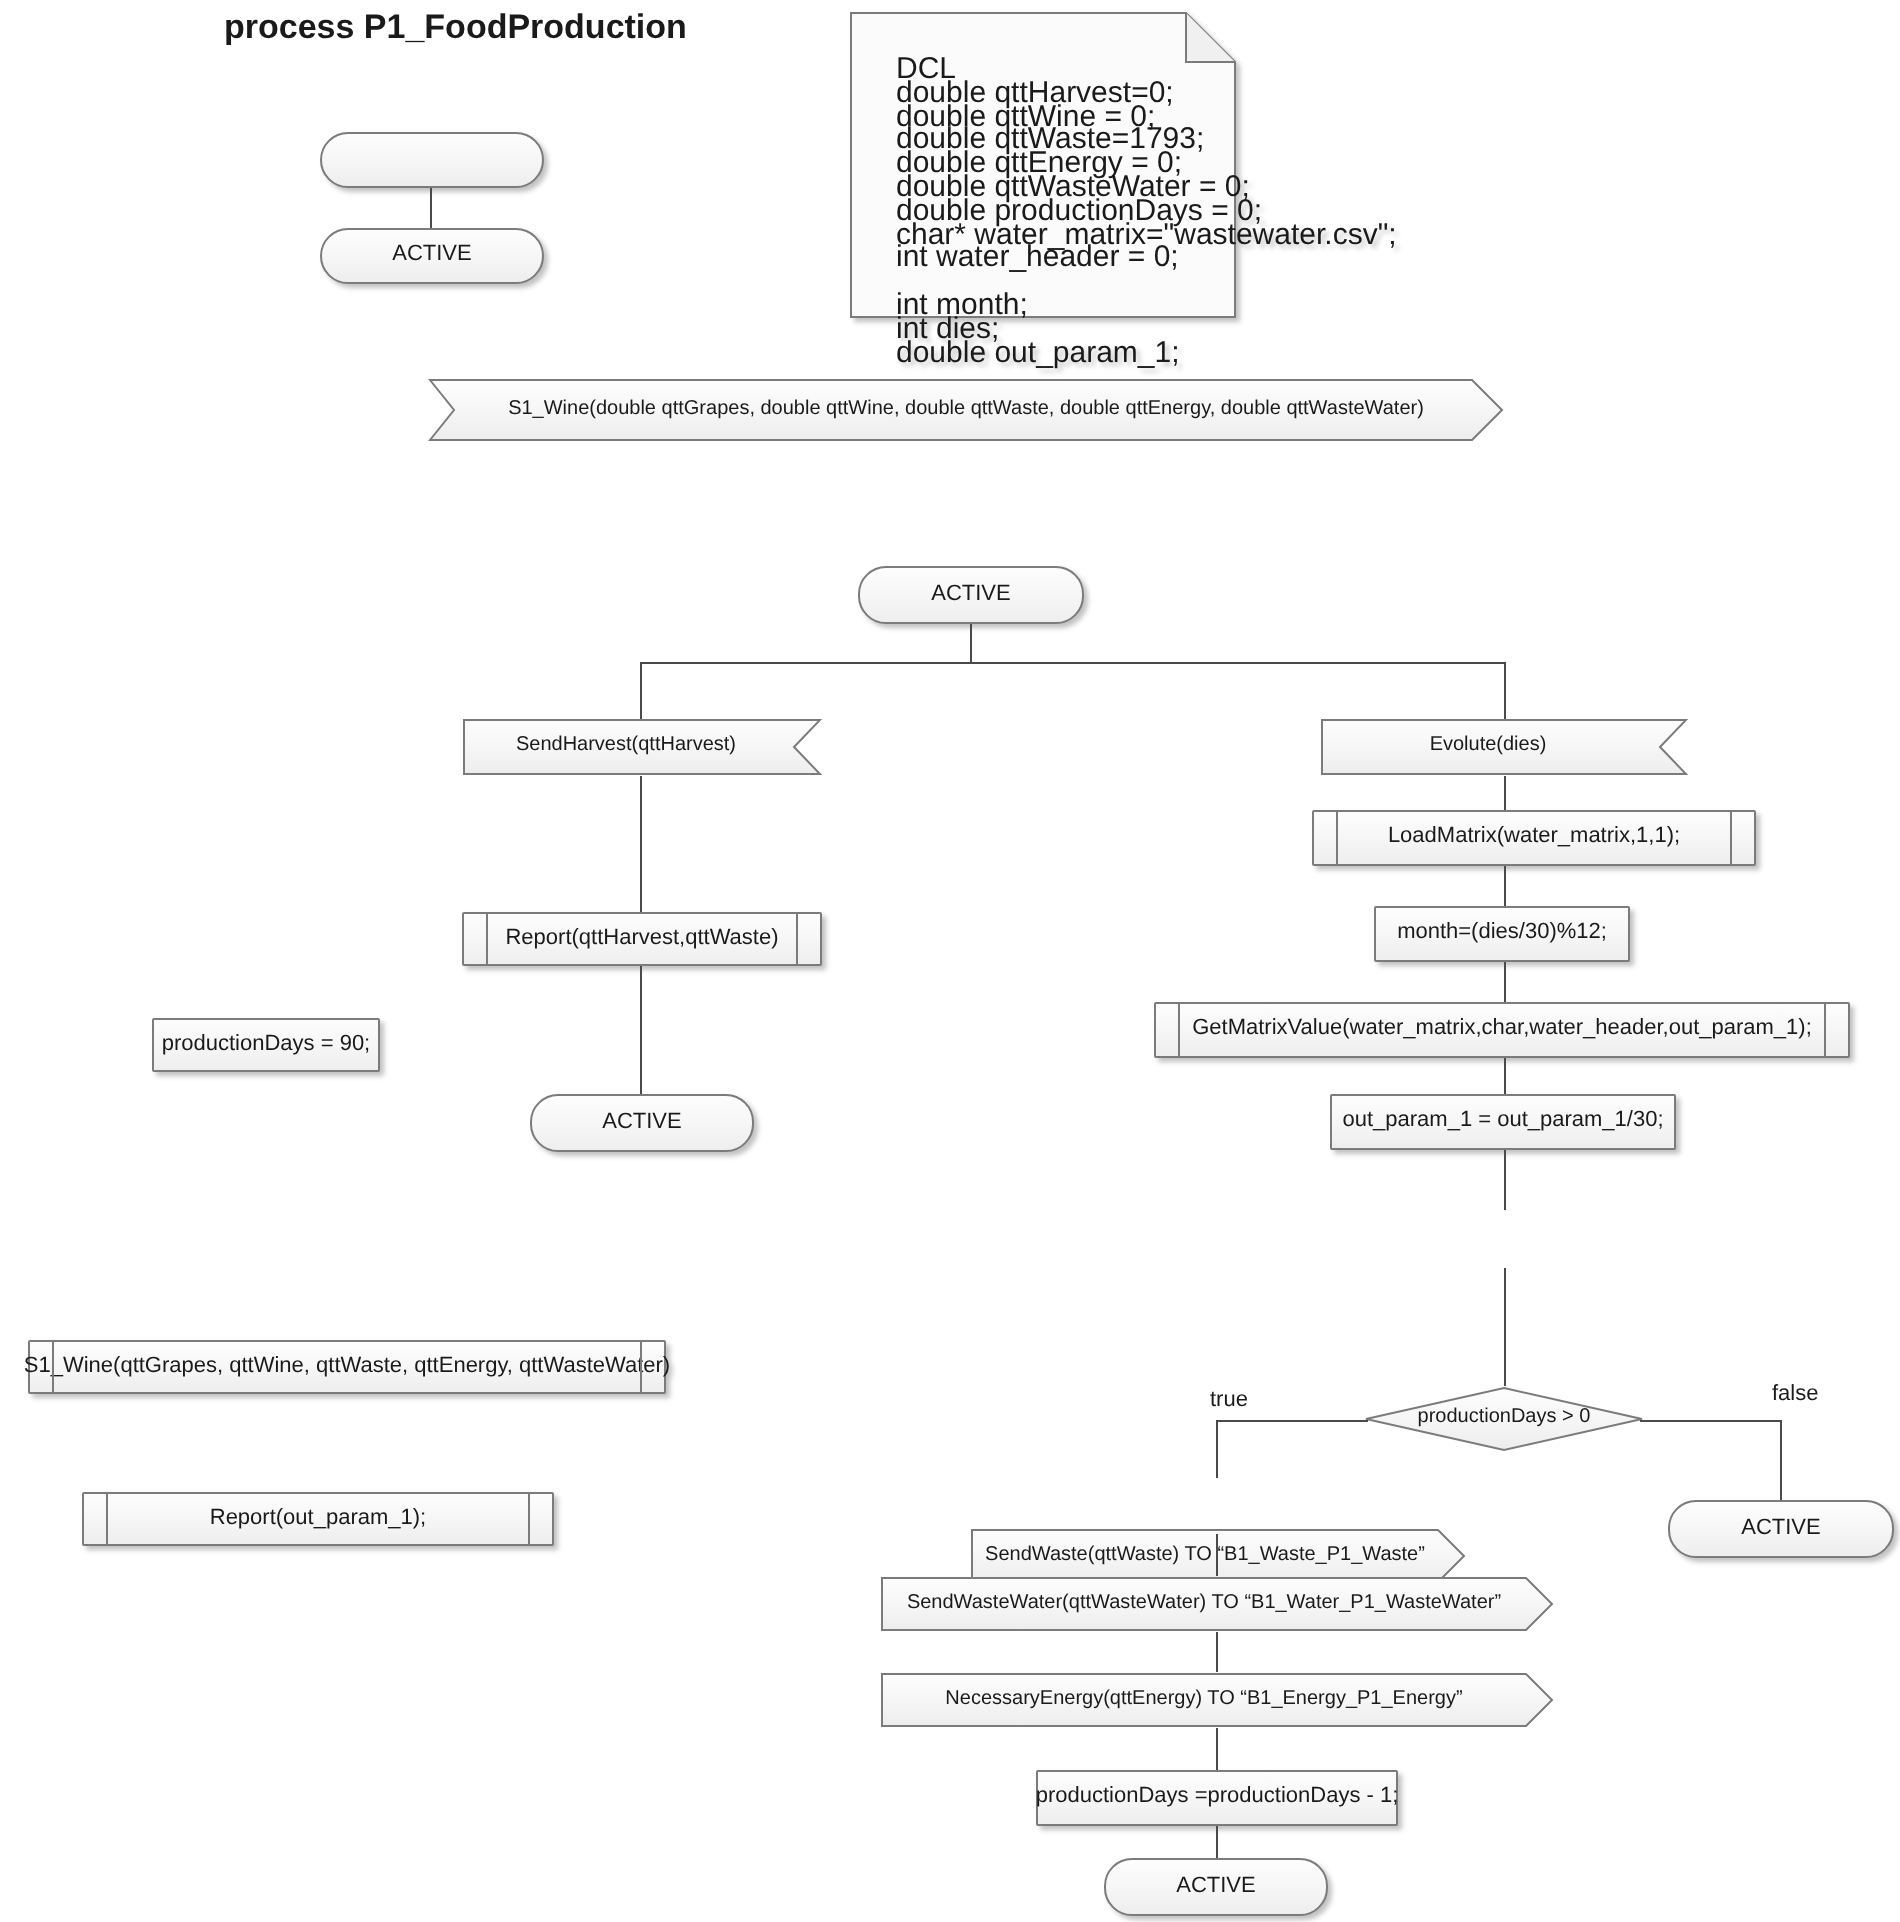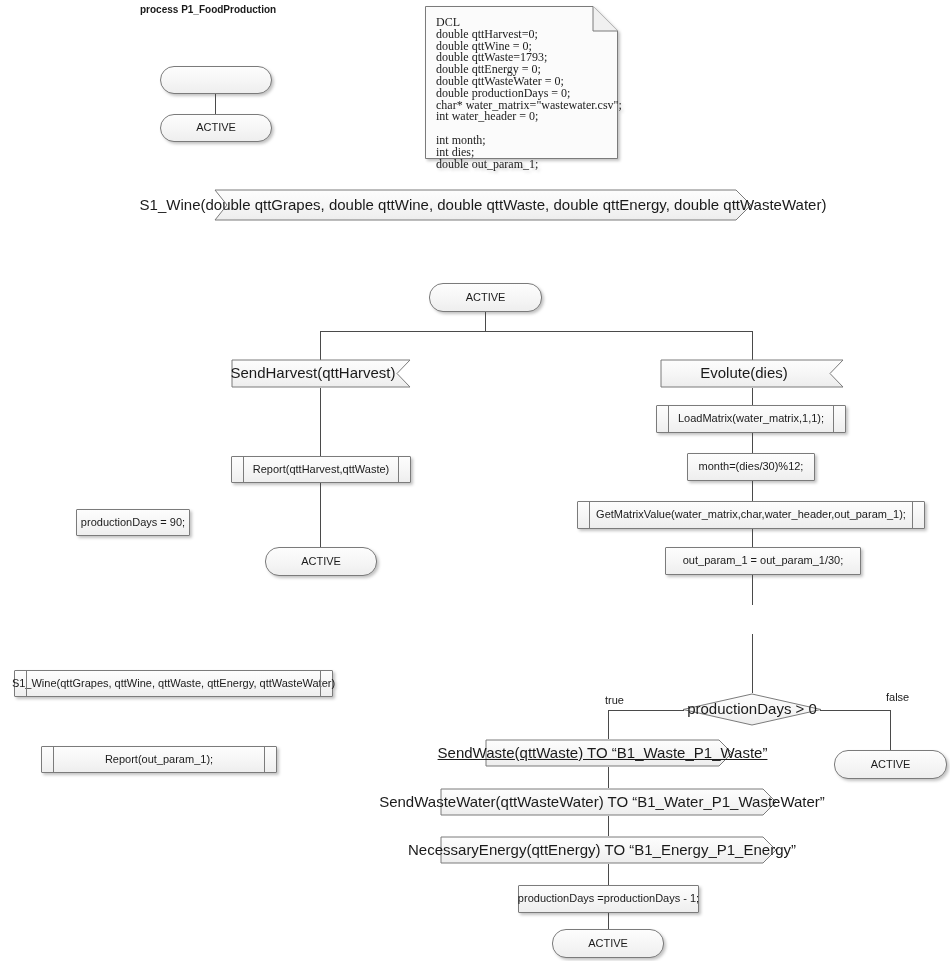--- a/index.html
+++ b/index.html
@@ -64,50 +64,50 @@
   .decision{
     border:none;background:none;filter:none;
     padding:0;
   }
 
   .shape-svg{position:absolute;left:0;top:0;width:100%;height:100%;}
   .shape-label{
     position:relative;z-index:2;
     display:flex;align-items:center;justify-content:center;
     width:100%;height:100%;
-    font-size:15px;white-space:nowrap;
+    font-size:10px;white-space:nowrap;
   }
 
   
   .conn{position:absolute;background:#4a4a4a;}
   .conn.v{width:1px;}
   .conn.h{height:1px;}
 
   
   .branch-label{
     position:absolute;font-size:11px;color:#1a1a1a;white-space:nowrap;
   }
 
   
   #title{
     position:absolute;left:112px;top:4px;
-    font-size:10px;font-weight:bold;color:#1a1a1a;white-space:nowrap;margin-left:28px;
+    font-size:17px;font-weight:bold;color:#1a1a1a;white-space:nowrap;
   }
 
   
   #dcl{
     position:absolute;left:425px;top:6px;width:193px;height:153px;
     filter:drop-shadow(2px 2px 1.4px rgba(120,120,120,.45));
   }
   #dcl .note-svg{position:absolute;left:0;top:0;width:100%;height:100%;}
   #dcl pre{
     position:relative;z-index:2;
-    margin:4px;padding:7px 6px 0 7px;
-    font-family:Liberation Serif, serif;
-    font-size:12px;line-height:11.8px;
+    margin:16px;padding:7px 6px 0 7px;
+    font-family:Liberation Sans, sans-serif;
+    font-size:15px;line-height:11.8px;
     color:#1a1a1a;white-space:pre;
   }
 </style>
 </head>
 <body>
 
 <div id="canvas">
 
   <div id="title">process P1_FoodProduction</div>
 
@@ -199,21 +199,21 @@
             <stop offset="100%" stop-color="#ededed"></stop>
         </linearGradient>
       </defs>
       <path d="M1,1 H183 L170,14.5 L183,28 H1 Z" fill="url(#gIn2)" stroke="#7b7b7b" stroke-width="1"></path>
     </svg>
     <span class="shape-label" style="padding-right:16px;">Evolute(dies)</span>
   </div>
 
   <div class="conn v" style="left:752px;top:388px;height:17px;"></div>
 
-  <div class="node proc" style="left:656px;top:405px;width:190px;height:28px;">
+  <div class="node proc" style="left:656px;top:405px;width:222px;height:28px;">
     <span class="bar l"></span>
     <span class="bar r"></span>
     <span>LoadMatrix(water_matrix,1,1);</span>
   </div>
 
   <div class="conn v" style="left:752px;top:433px;height:20px;"></div>
 
   <div class="node task" style="left:687px;top:453px;width:128px;height:28px;">
     <span>month=(dies/30)%12;</span>
   </div>
@@ -221,21 +221,21 @@
   <div class="conn v" style="left:752px;top:481px;height:20px;"></div>
 
   <div class="node proc" style="left:577px;top:501px;width:348px;height:28px;">
     <span class="bar l"></span>
     <span class="bar r"></span>
     <span>GetMatrixValue(water_matrix,char,water_header,out_param_1);</span>
   </div>
 
   <div class="conn v" style="left:752px;top:529px;height:18px;"></div>
 
-  <div class="node task" style="left:665px;top:547px;width:196px;height:28px;">
+  <div class="node task" style="left:665px;top:547px;width:173px;height:28px;">
     <span>out_param_1 = out_param_1/30;</span>
   </div>
 
   <div class="conn v" style="left:752px;top:575px;height:30px;"></div>
 
 
   <div class="conn v" style="left:752px;top:634px;height:59px;"></div>
 
   <div class="node decision" style="left:682px;top:693px;width:140px;height:33px;">
     <svg class="shape-svg" viewBox="0 0 140 33" preserveAspectRatio="none">
@@ -256,21 +256,21 @@
   <div class="branch-label" style="left:605px;top:694px;">true</div>
 
   <div class="conn h" style="left:820px;top:710px;width:71px;"></div>
   <div class="conn v" style="left:890px;top:710px;height:40px;"></div>
   <div class="branch-label" style="left:886px;top:691px;">false</div>
 
   <div class="node state" style="left:834px;top:750px;width:113px;height:29px;">
     <span>ACTIVE</span>
   </div>
 
-  <div class="node output" style="left:485px;top:739px;width:248px;height:28px;text-decoration:underline;">
+  <div class="node output" style="left:485px;top:764px;width:248px;height:28px;">
     <svg class="shape-svg" viewBox="0 0 248 28" preserveAspectRatio="none">
       <defs>
         <linearGradient id="gOut2" x1="0" y1="0" x2="0" y2="1">
           <stop offset="0%" stop-color="#fdfdfd"></stop>
             <stop offset="45%" stop-color="#f7f7f7"></stop>
             <stop offset="100%" stop-color="#ededed"></stop>
         </linearGradient>
       </defs>
       <path d="M1,1 H234 L247,14 L234,27 H1 Z" fill="url(#gOut2)" stroke="#7b7b7b" stroke-width="1"></path>
     </svg>

